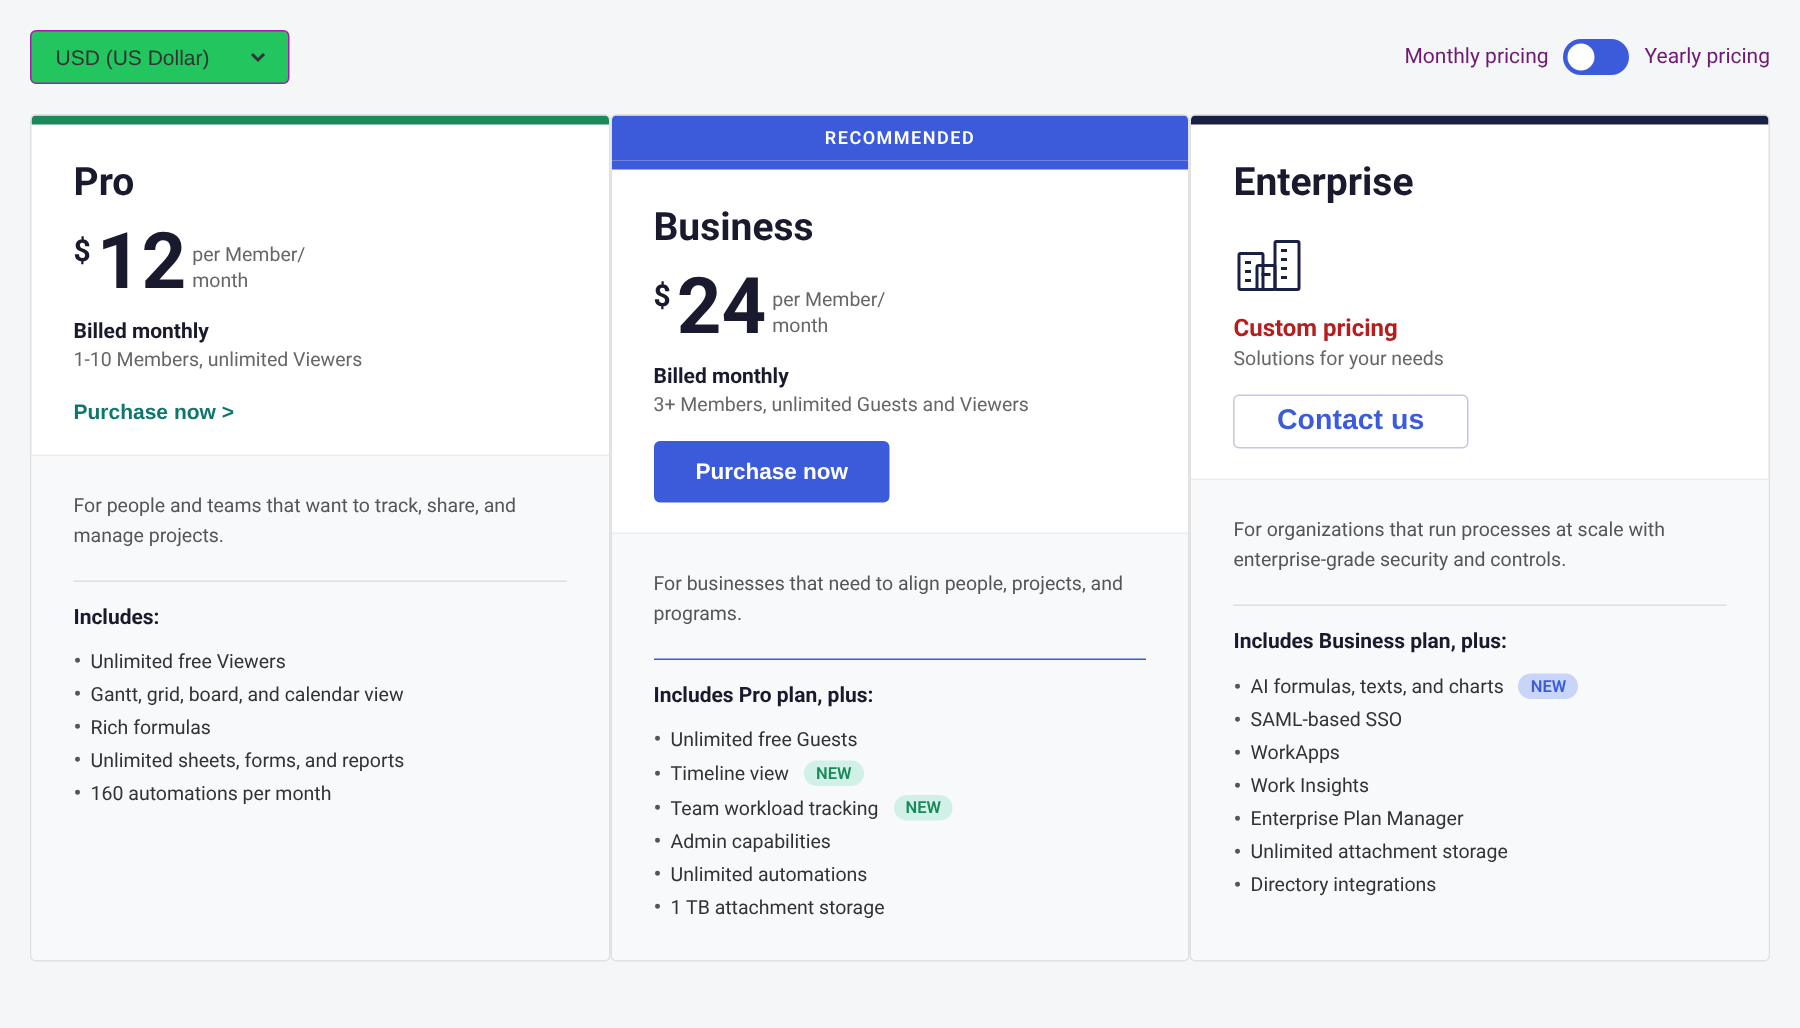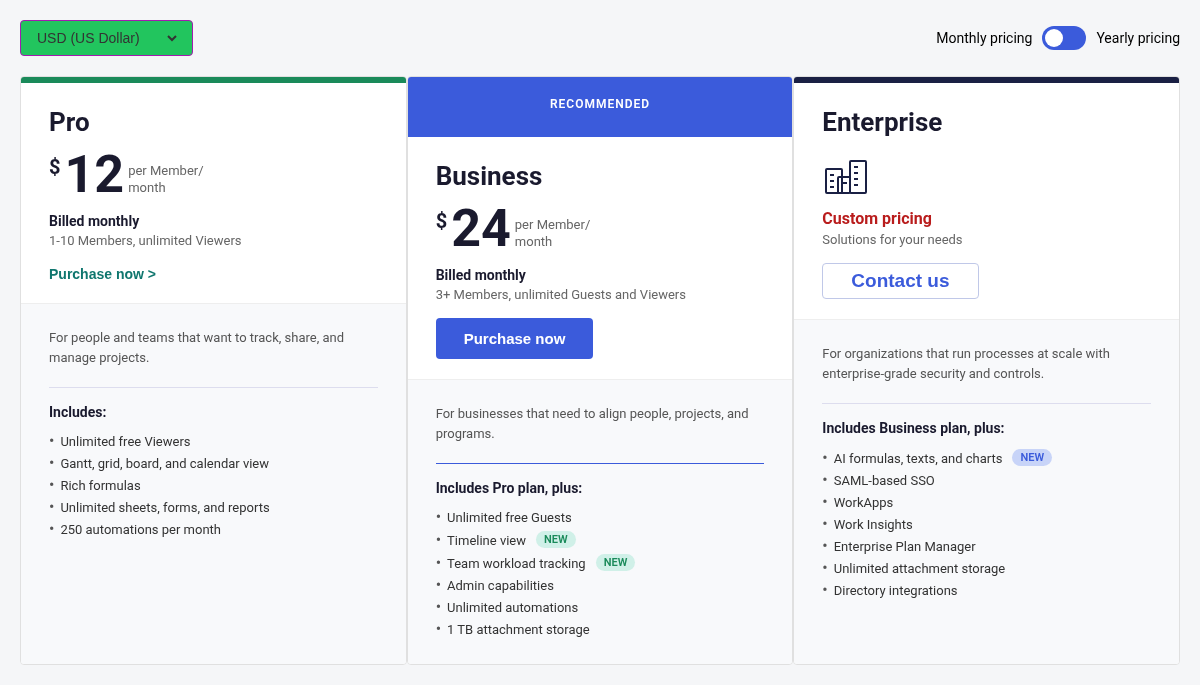--- a/index.html
+++ b/index.html
@@ -38,21 +38,21 @@
       color: #333;
       cursor: pointer;
       outline: none;
     }
 
     .pricing-toggle {
       display: flex;
       align-items: center;
       gap: 10px;
       font-size: 14px;
-      color: #000000;
+      color: #701a75;
     }
 
     .toggle-switch {
       width: 44px;
       height: 24px;
       background: #3b5bdb;
       border-radius: 12px;
       position: relative;
       cursor: pointer;
     }
@@ -98,21 +98,21 @@
       border-bottom: 1px solid #eee;
     }
 
     .recommended-banner {
       background: #3b5bdb;
       color: white;
       text-align: center;
       font-size: 12px;
       font-weight: 600;
       letter-spacing: 1px;
-      padding: 20px;
+      padding: 8px;
     }
 
     .plan-name {
       font-size: 26px;
       font-weight: 700;
       color: #1a1a2e;
       margin-bottom: 12px;
     }
 
     .price-row {
@@ -319,21 +319,21 @@
         <li>
             <span>Gantt, grid, board, and calendar view</span>
           </li>
         <li>
             <span>Rich formulas</span>
           </li>
         <li>
             <span>Unlimited sheets, forms, and reports</span>
           </li>
         <li>
-            <span>250 automations per month</span>
+            <span>160 automations per month</span>
           </li>
       </ul>
     </div>
   </div>
 
   <div class="card">
     <div class="recommended-banner">RECOMMENDED</div>
     <div class="card-header blue"></div>
     <div class="card-top">
       <div class="plan-name">Business</div>

